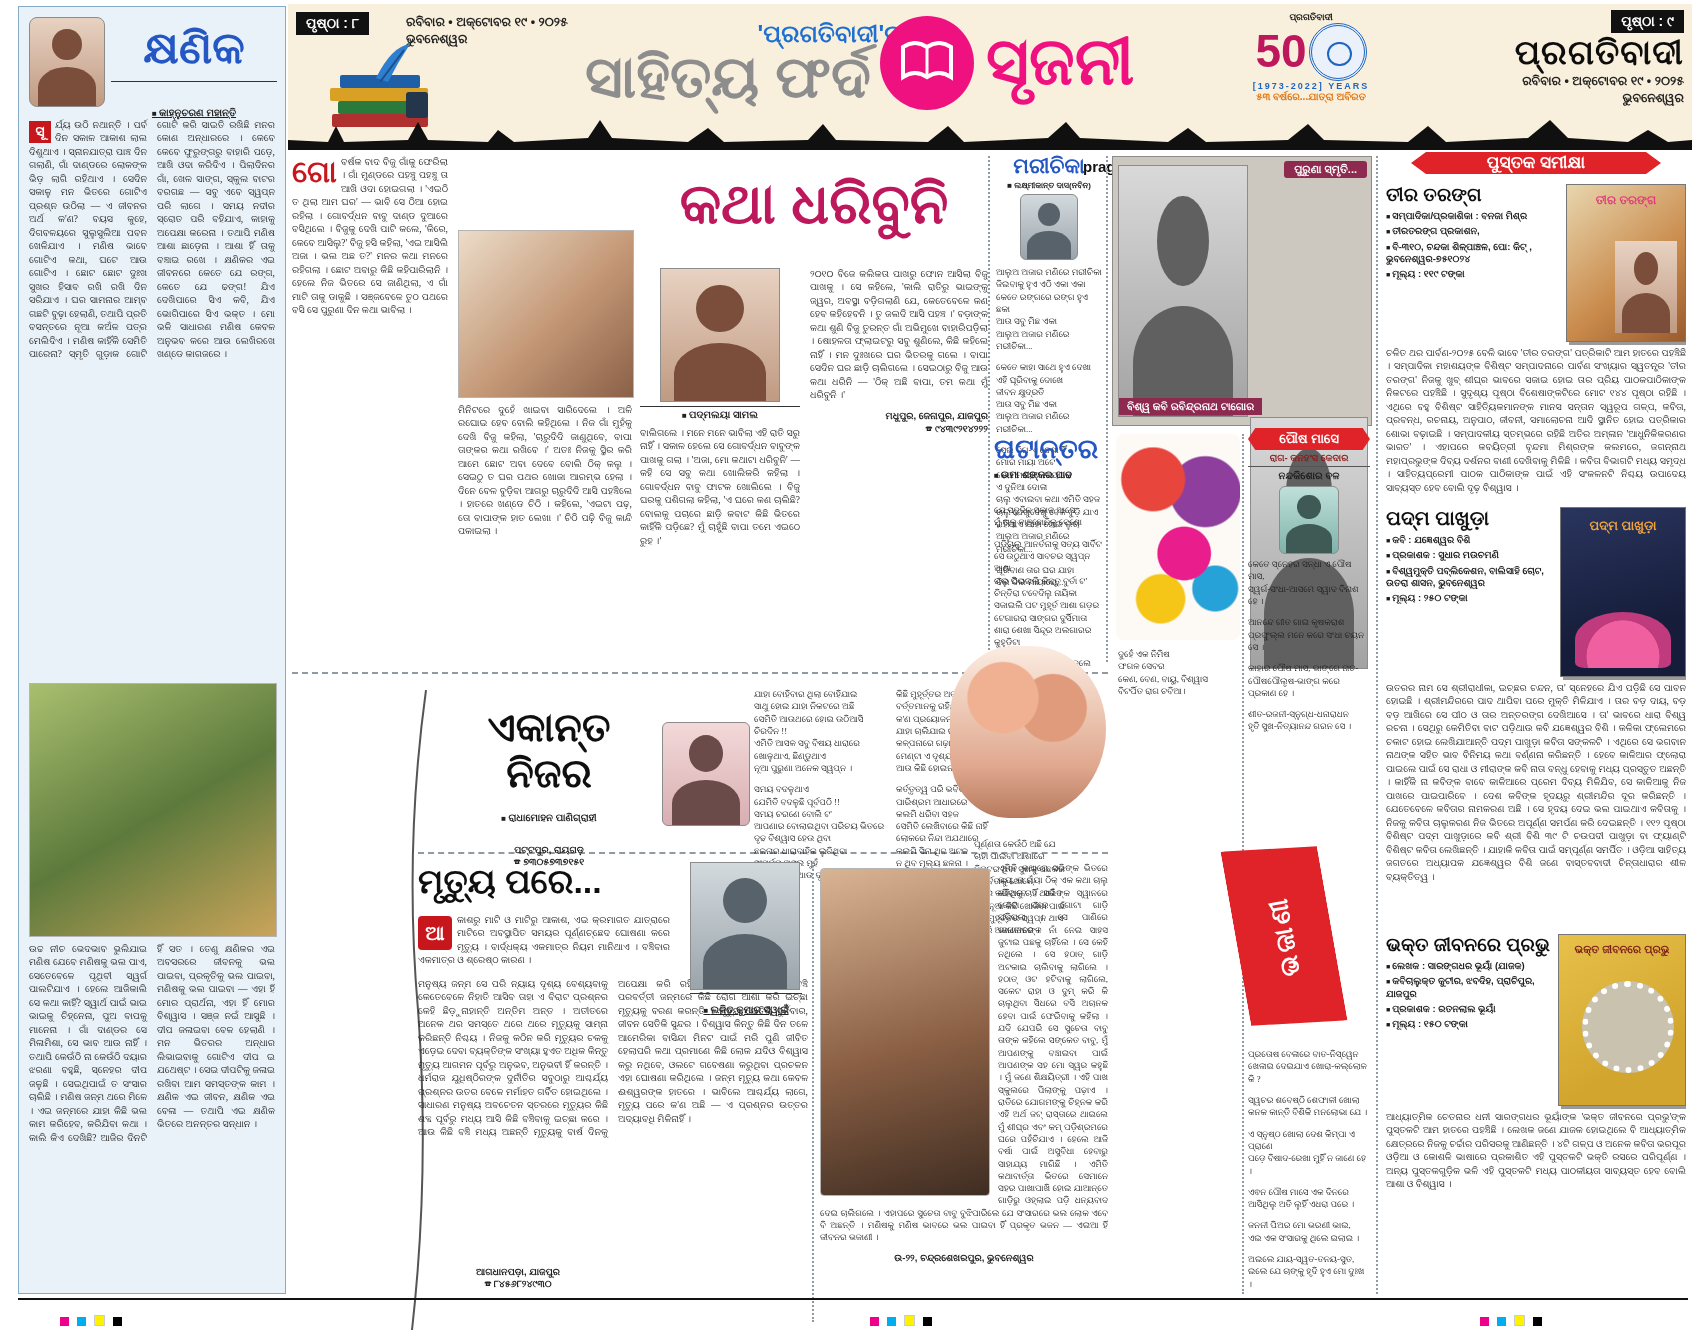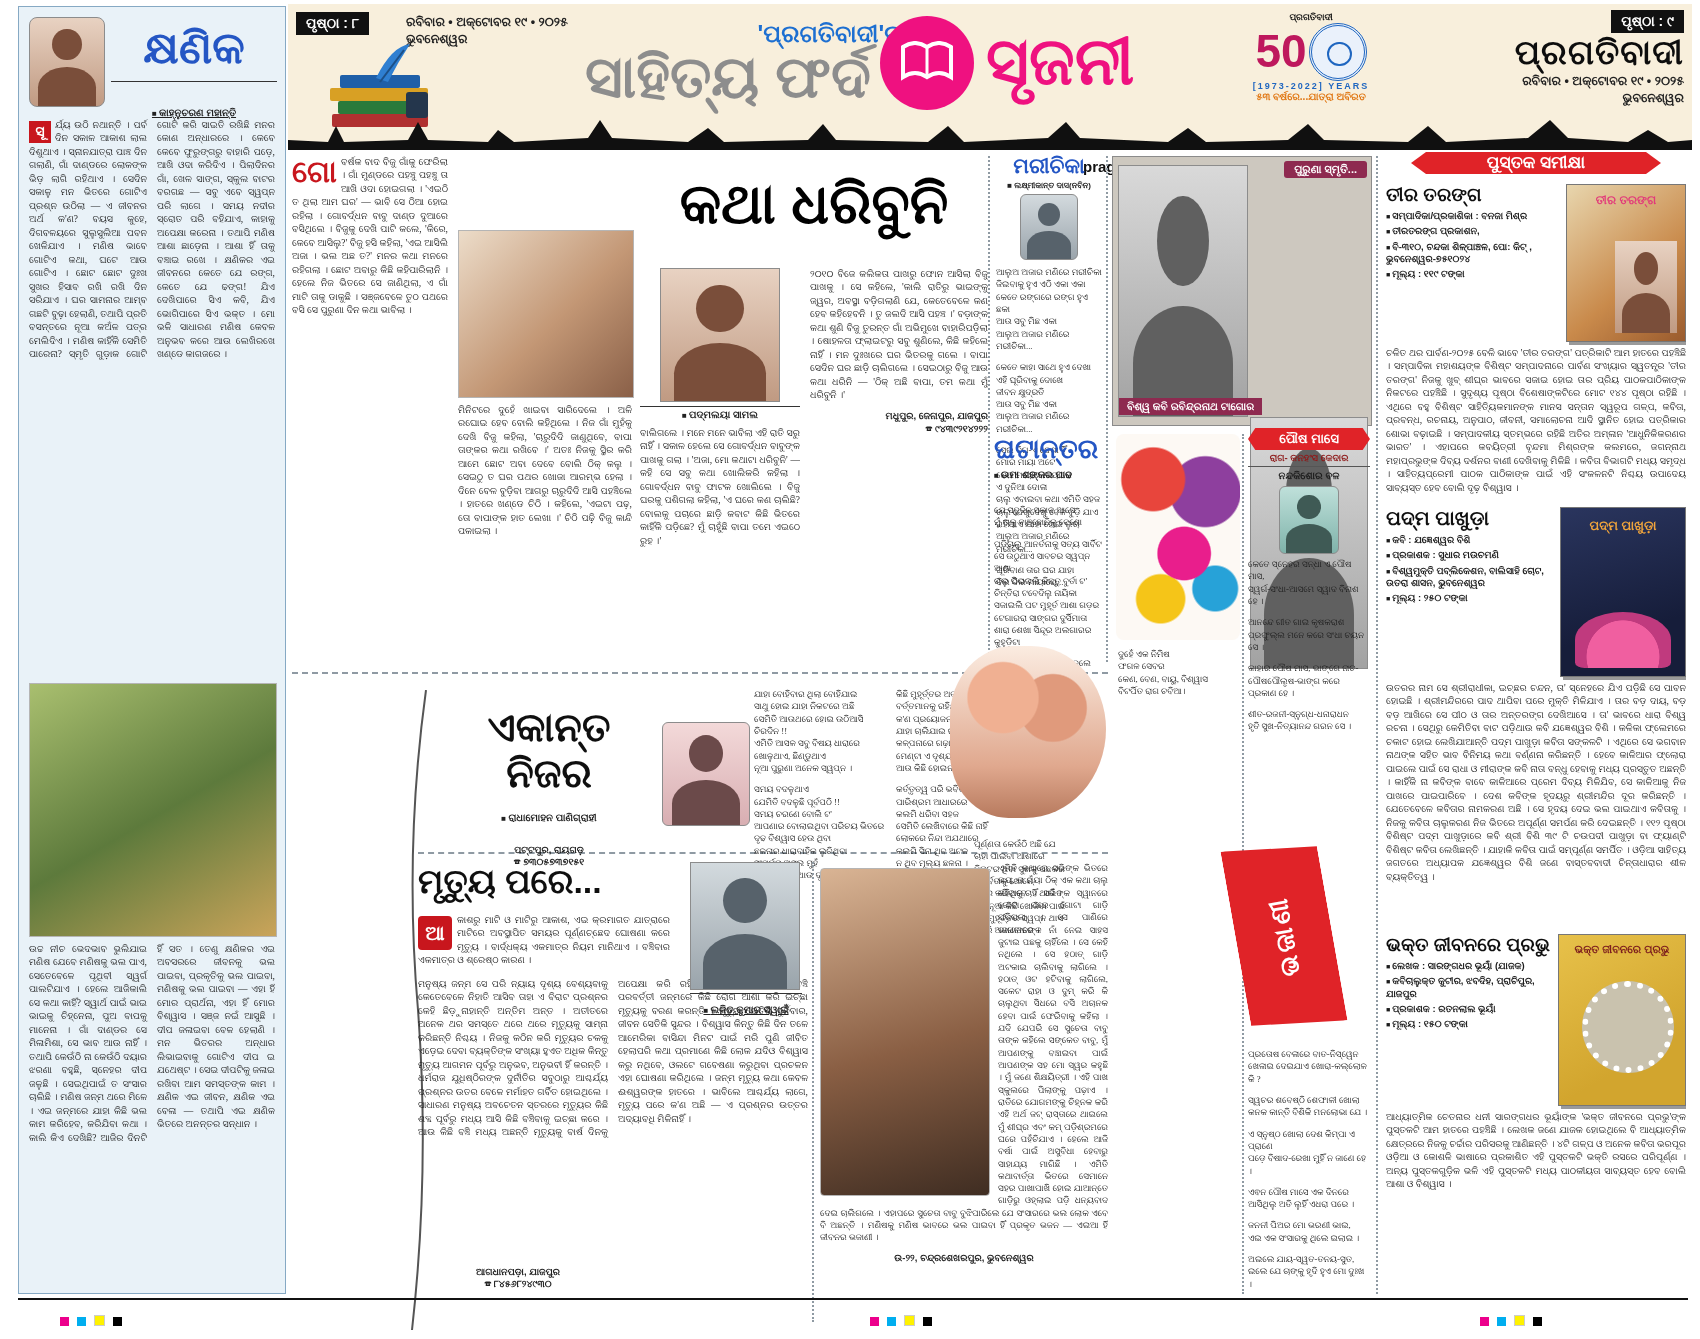--- a/index.html
+++ b/index.html
@@ -22,21 +22,21 @@
   .paper-right{font-family:"Liberation Sans",sans-serif;font-weight:bold;font-size:34px;color:#0d0d0d;letter-spacing:1px;}
   .logo50-num{color:#be185d;font-family:"Liberation Sans",sans-serif;font-weight:bold;font-size:46px;line-height:.9;}
   .logo50-top{font-family:"Liberation Sans",sans-serif;font-weight:bold;font-size:9px;color:#111;}
   .logo50-years{font-family:"Liberation Sans",sans-serif;font-weight:bold;font-size:9px;color:#1f66c0;letter-spacing:2px;}
   .logo50-tag{font-family:"Liberation Sans",sans-serif;font-weight:bold;font-size:10px;color:#e07612;}
   .emblem{width:52px;height:52px;border-radius:50%;border:3px double #1f66c0;background:#eaf1fb;position:relative;}
   .emblem::after{content:"";position:absolute;left:30%;top:30%;width:40%;height:40%;border:2px solid #1f66c0;border-radius:50%;}
   
   .h-blue{color:#2456c4;font-family:"Liberation Sans",sans-serif;font-weight:bold;}
   .h-black{color:#0f0f0f;font-family:"Liberation Sans",sans-serif;font-weight:bold;}
-  .h-pink{color:#000000;font-family:"Liberation Sans",sans-serif;font-weight:bold;}
+  .h-pink{color:#be185d;font-family:"Liberation Sans",sans-serif;font-weight:bold;}
   .byline{font-family:"Liberation Sans",sans-serif;font-weight:bold;font-size:10px;color:#222;}
   .byline::before{content:"■ ";font-size:8px;}
   .sig{font-family:"Liberation Sans",sans-serif;font-weight:bold;font-size:9.5px;color:#222;}
   
   .leftbox{left:18px;top:6px;width:268px;height:1288px;background:#e9f2f8;border:1px solid #86a9c4;box-sizing:border-box;}
   .cols2{column-count:2;column-gap:10px;}
   .dropbox{float:left;width:22px;height:22px;background:#c8161d;color:#fff;font-weight:bold;
            font-size:14px;display:flex;align-items:center;justify-content:center;margin:2px 4px 0 0;
            font-family:"Liberation Sans",sans-serif;}
   

